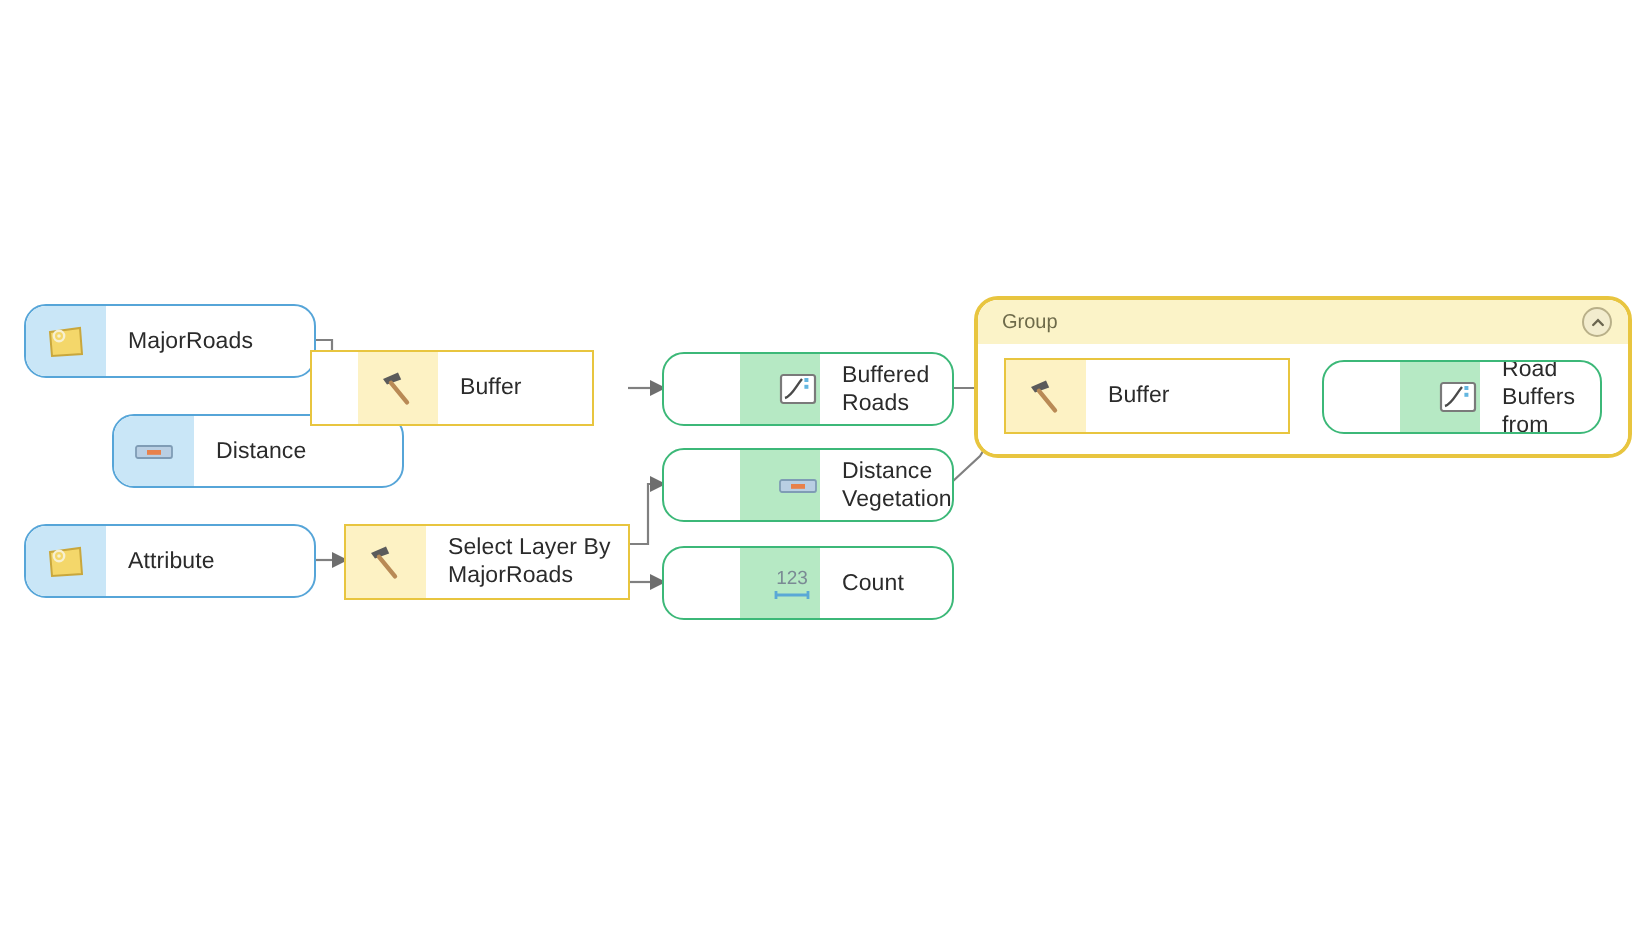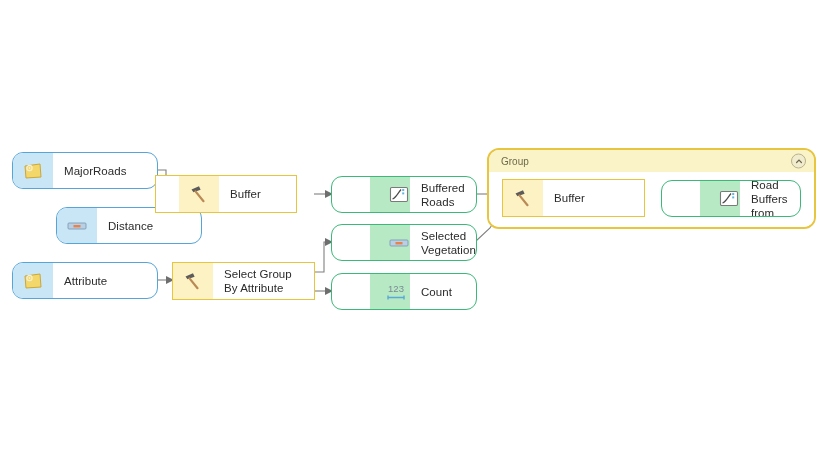--- a/index.html
+++ b/index.html
@@ -210,21 +210,21 @@
     <div class="label-cell">Buffer</div>
   </div>
 
   <div class="node tool" style="left:172px; top:262px; width:143px; height:38px;">
     <div class="icon-cell">
       <svg class="glyph" width="24" height="24" viewBox="0 0 24 24">
         <path d="M4.5 7.5 L12 4.2 L13.6 7.8 L6.5 10.2 Z" fill="#5b5b5b"></path>
         <path d="M8.5 9.4 L16.5 19.2" stroke="#b98a55" stroke-width="2.2" stroke-linecap="round"></path>
       </svg>
     </div>
-    <div class="label-cell">Select Group By Attribute</div>
+    <div class="label-cell">Select Layer By MajorRoads</div>
   </div>
 
   <div class="node out" style="left:331px; top:176px; width:146px; height:37px;">
     <div class="icon-cell">
       <svg class="glyph" width="22" height="19" viewBox="0 0 22 19">
         <rect x="2.5" y="2.5" width="17" height="14" rx="1.2" fill="#ffffff" stroke="#7a7a7a" stroke-width="1.1"></rect>
         <path d="M4.5 14 C8 13 10 8 13 4.5" stroke="#4a4a4a" stroke-width="1.2" fill="none"></path>
         <rect x="14.2" y="4" width="2" height="2" fill="#63b6e0"></rect>
         <rect x="14.2" y="7.4" width="2" height="2" fill="#63b6e0"></rect>
       </svg>
@@ -232,21 +232,21 @@
     <div class="label-cell">Buffered Roads</div>
   </div>
 
   <div class="node out" style="left:331px; top:224px; width:146px; height:37px;">
     <div class="icon-cell">
       <svg class="glyph" width="22" height="14" viewBox="0 0 22 14">
         <rect x="2" y="4" width="18" height="6" rx="1" fill="#b9cfe3" stroke="#7f9cb5" stroke-width="0.9"></rect>
         <rect x="7.5" y="6" width="7" height="2.4" fill="#e8814a"></rect>
       </svg>
     </div>
-    <div class="label-cell">Selected Vegetation</div>
+    <div class="label-cell">Distance Vegetation</div>
   </div>
 
   <div class="node out" style="left:331px; top:273px; width:146px; height:37px;">
     <div class="icon-cell">
       <svg class="glyph" width="28" height="22" viewBox="0 0 28 22">
         <text x="14" y="11" text-anchor="middle" font-family="Liberation Sans, sans-serif" font-size="9.5" fill="#7a8a94">123</text>
         <path d="M6 16.5 L22 16.5" stroke="#5aa8d6" stroke-width="1.4"></path>
         <path d="M6 14.5 L6 18.5" stroke="#5aa8d6" stroke-width="1.4"></path>
         <path d="M22 14.5 L22 18.5" stroke="#5aa8d6" stroke-width="1.4"></path>
       </svg>

